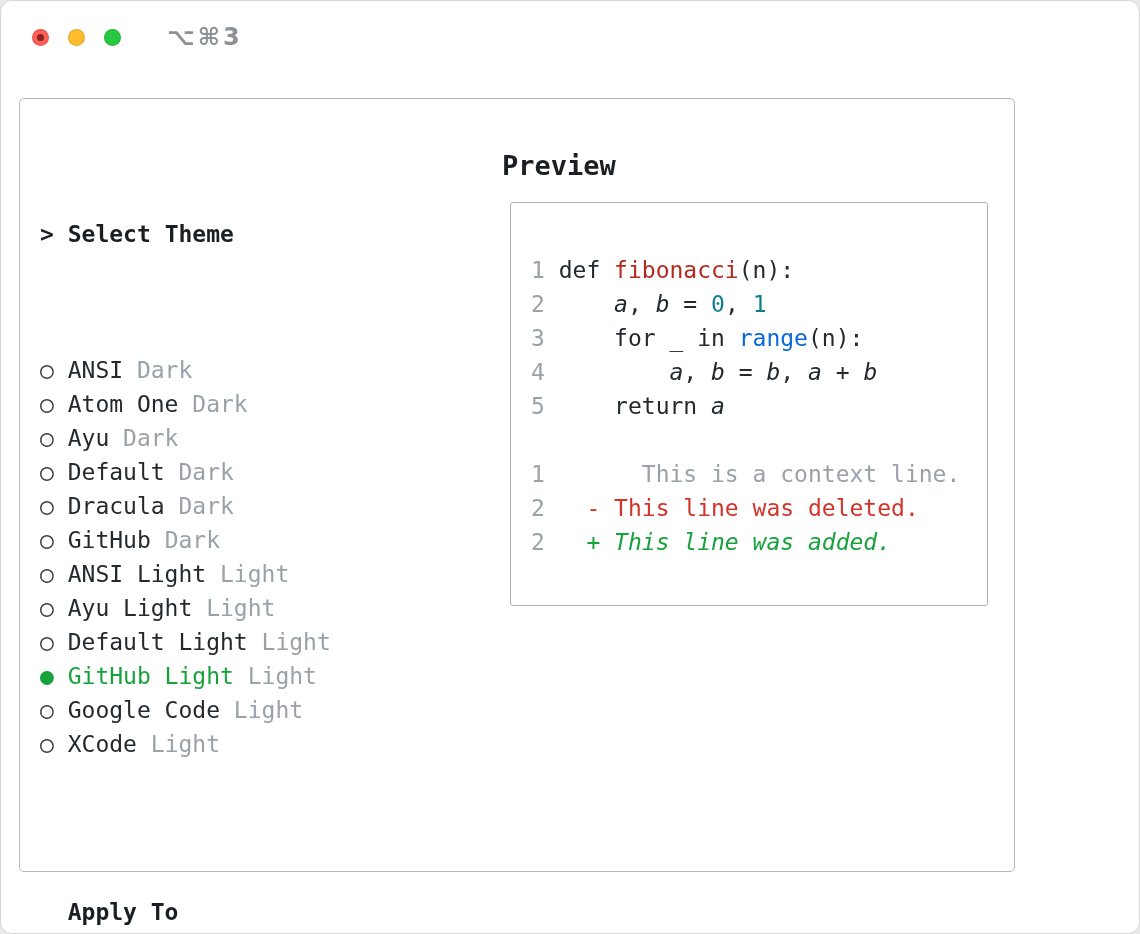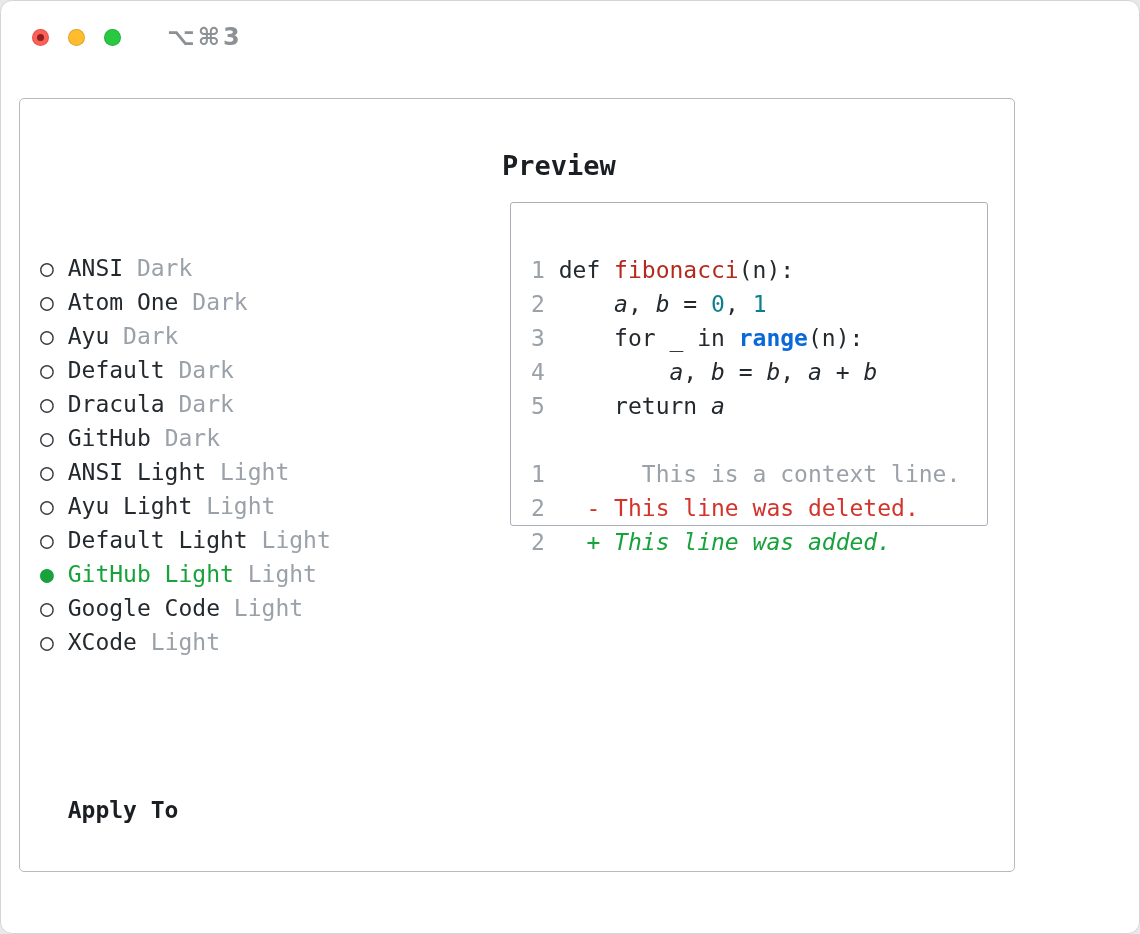--- a/index.html
+++ b/index.html
@@ -55,37 +55,37 @@
   .sel { color: var(--accent-green, #17a23b); }
   .apply-hdr { margin-top: 32px; padding-left: 2ch; }
 
   
   .preview-title {
     position: absolute; left: 482px; top: 50px;
     font-size: 27px; line-height: 34px; font-weight: bold; color: #1b1f23;
   }
   .preview-box {
     position: absolute; left: 490px; top: 103px;
-    width: 478px; height: 324px;
+    width: 478px; height: 404px;
     border: 1px solid #a9b0b7;
     border-radius: 3px;
     background: #fff;
     padding-left: 8px;
   }
   .code {
     position: absolute; left: 20px; top: 50px;
     font-size: 23px; line-height: 34px; white-space: pre;
     color: #24292e;
   }
   .codeline { white-space: pre; }
   .lnum   { color: var(--muted-gray, #9aa1a8); }
   .tk-plain { color: #24292e; }
   .tk-func  { color: var(--function-red, #b5291d); }
   .tk-num   { color: var(--number-teal, #0c7f8e); }
-  .tk-kw    { color: var(--keyword-blue, #0969da); font-weight: bold; }
+  .tk-kw    { color: var(--keyword-blue, #0969da); }
   .tk-var   { color: #24292e; font-style: italic; }
   .tk-ctx   { color: var(--muted-gray, #9aa1a8); }
   .tk-del   { color: var(--delete-red, #d2342a); }
   .tk-add   { color: var(--accent-green, #17a23b); font-style: italic; }
 </style>
 </head>
 <body>
 
 <div class="window">
 
@@ -94,20 +94,21 @@
         <span class="dot"></span>
       </span>
     <span class="light light-yellow"></span>
     <span class="light light-green"></span>
     <span class="shortcut">⌥⌘3</span>
   </div>
 
   <div class="panel">
 
     <div class="col-left">
+      <div class="row hdr"><span class="hdr-prefix">&gt;</span><span>Select Theme</span></div>
 
       <div id="theme-list"><div class="row theme-item"><span class="bullet">○</span><span>ANSI</span><span class="muted"> Dark</span></div><div class="row theme-item"><span class="bullet">○</span><span>Atom One</span><span class="muted"> Dark</span></div><div class="row theme-item"><span class="bullet">○</span><span>Ayu</span><span class="muted"> Dark</span></div><div class="row theme-item"><span class="bullet">○</span><span>Default</span><span class="muted"> Dark</span></div><div class="row theme-item"><span class="bullet">○</span><span>Dracula</span><span class="muted"> Dark</span></div><div class="row theme-item"><span class="bullet">○</span><span>GitHub</span><span class="muted"> Dark</span></div><div class="row theme-item"><span class="bullet">○</span><span>ANSI Light</span><span class="muted"> Light</span></div><div class="row theme-item"><span class="bullet">○</span><span>Ayu Light</span><span class="muted"> Light</span></div><div class="row theme-item"><span class="bullet">○</span><span>Default Light</span><span class="muted"> Light</span></div><div class="row theme-item"><span class="bullet sel">●</span><span class="sel">GitHub Light</span><span class="muted"> Light</span></div><div class="row theme-item"><span class="bullet">○</span><span>Google Code</span><span class="muted"> Light</span></div><div class="row theme-item"><span class="bullet">○</span><span>XCode</span><span class="muted"> Light</span></div></div>
 
       <div class="row hdr apply-hdr">Apply To</div>
 
       
 
       
     </div>
 

